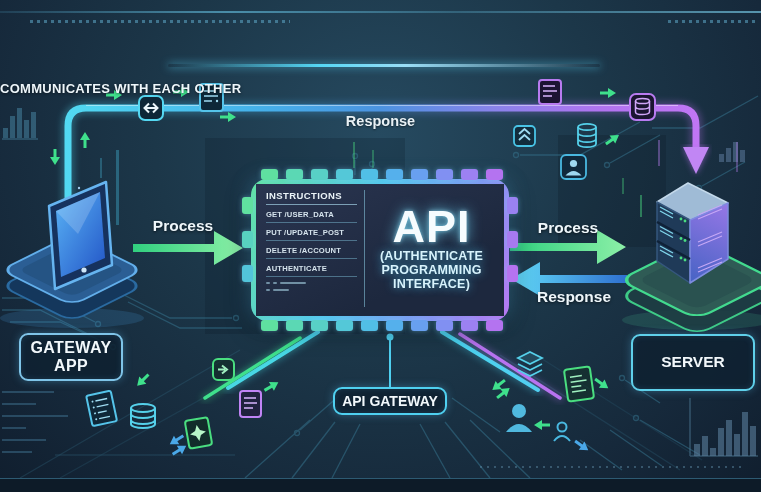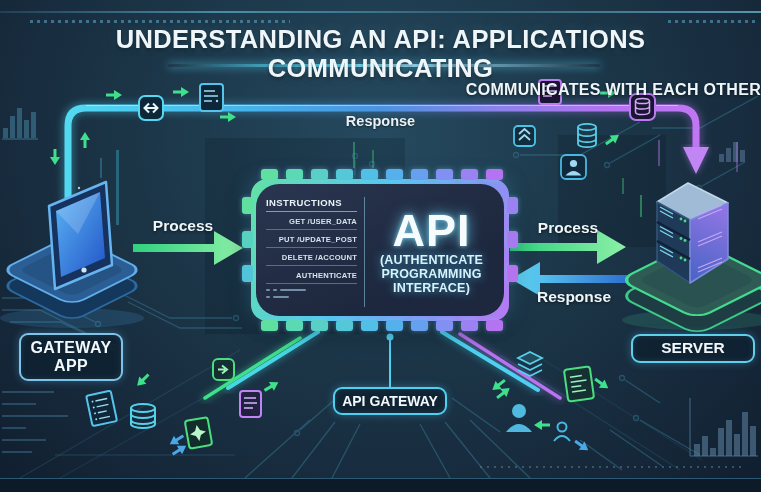--- a/index.html
+++ b/index.html
@@ -10,45 +10,45 @@
   .txt{position:absolute;z-index:3;color:#eef6fa;}
 
   .top-line{position:absolute;left:0;top:11px;width:761px;height:2px;z-index:2;
     background:linear-gradient(90deg,rgba(90,190,230,.15),rgba(110,210,245,.55) 30%,rgba(110,210,245,.25) 60%,rgba(130,220,250,.6));}
   .dash-row{position:absolute;height:3px;z-index:2;opacity:.55;
     background:repeating-linear-gradient(90deg,#5ea8c8 0 3px,transparent 3px 7px);}
   .title{left:0;top:25px;width:761px;text-align:center;font-size:25.5px;font-weight:bold;
     letter-spacing:.4px;text-shadow:0 2px 5px rgba(0,0,0,.55),0 0 10px rgba(120,200,240,.25);}
   .title-glow{position:absolute;left:168px;top:64px;width:432px;height:3px;z-index:2;border-radius:2px;
     background:linear-gradient(90deg,transparent,#55d6f4 35%,#9adef6 55%,transparent);box-shadow:0 0 8px rgba(90,210,245,.8);}
-  .subtitle{left:0;top:81px;width:761px;text-align:right;font-size:16px;font-weight:bold;letter-spacing:.3px;
+  .subtitle{left:0;top:81px;width:761px;text-align:left;font-size:13px;font-weight:bold;letter-spacing:.3px;
     text-shadow:0 1px 3px rgba(0,0,0,.5);}
   .response-top{left:0;top:113px;width:761px;text-align:center;font-size:14.5px;font-weight:600;color:#e9f1f5;
     text-shadow:0 1px 2px rgba(0,0,0,.5);}
   .flow-label{font-size:15.5px;font-weight:bold;text-align:center;text-shadow:0 1px 3px rgba(0,0,0,.6);}
   .lbl-request{left:128px;top:217px;width:110px;}
   .lbl-process{left:513px;top:219px;width:110px;}
   .lbl-response{left:518px;top:288px;width:112px;font-weight:600;}
 
   .node-box{position:absolute;z-index:3;background:rgba(15,33,49,.88);border:2px solid #7fc4e8;border-radius:9px;
     color:#f2f8fb;font-weight:bold;text-align:center;box-shadow:0 0 8px rgba(90,190,235,.35),inset 0 0 6px rgba(90,190,235,.15);}
   .client-box{left:19px;top:333px;width:100px;padding:4px 0;font-size:16px;letter-spacing:.4px;}
   .gateway-box{left:333px;top:387px;width:110px;padding:4px 0;font-size:14px;border-color:#4fd0f0;}
-  .server-box{left:631px;top:334px;width:120px;padding:3px 0;font-size:15.5px;line-height:1.22;border-color:#5fd0ea;}
+  .server-box{left:631px;top:334px;width:120px;padding:17px 0;font-size:15.5px;line-height:1.22;border-color:#5fd0ea;}
 
   .chip{position:absolute;left:251px;top:179px;width:258px;height:142px;z-index:2;border-radius:16px;padding:5px;
     box-sizing:border-box;background:linear-gradient(115deg,#62e2a4,#55c8ee 42%,#7f9af2 72%,#b877f2);
     box-shadow:0 0 20px rgba(90,190,240,.35),0 8px 26px rgba(0,0,0,.45);}
-  .chip-inner{width:100%;height:100%;border-radius:23px;background:linear-gradient(155deg,#2a3550,#1d283e 70%);
-    display:flex;box-sizing:border-box;padding:13px 6px 9px 10px;}
+  .chip-inner{width:100%;height:100%;border-radius:0;background:linear-gradient(155deg,#2a3550,#1d283e 70%);
+    display:flex;box-sizing:border-box;padding:6px 6px 9px 10px;}
   .instr{width:99px;border-right:1px solid rgba(140,205,230,.55);padding-right:7px;box-sizing:border-box;}
   .instr-header{font-size:9.5px;font-weight:bold;letter-spacing:.4px;color:#eaf3f7;
     border-bottom:1.5px solid rgba(170,220,240,.65);padding-bottom:3px;margin-bottom:5px;}
   .instr-item{font-size:7.6px;font-weight:bold;letter-spacing:.2px;color:#d5e3ec;
-    border-bottom:1px solid rgba(130,200,225,.45);padding-bottom:3px;margin-bottom:5px;white-space:nowrap;text-align:right;}
+    border-bottom:1px solid rgba(130,200,225,.45);padding-bottom:3px;margin-bottom:5px;white-space:nowrap;}
   .redact{display:flex;gap:3px;align-items:center;margin-top:5px;}
   .redact i{display:block;height:2px;background:#9cc6d8;opacity:.65;border-radius:1px;}
   .api-zone{flex:1;display:flex;flex-direction:column;align-items:center;justify-content:center;margin-top:-2px;}
   .api-word{font-size:45px;font-weight:bold;letter-spacing:1px;color:#f6fcfe;line-height:1;
     text-shadow:0 0 14px rgba(110,220,250,.85),0 0 4px rgba(170,235,255,.7);}
   .api-sub{font-size:12.5px;font-weight:bold;color:#d8f3fc;line-height:1.12;text-align:center;letter-spacing:.2px;
     text-shadow:0 0 9px rgba(80,200,240,.8);}
   .pin{position:absolute;z-index:2;border-radius:3px;box-shadow:0 0 5px rgba(130,210,245,.4);}
 
   .bottom-strip{position:absolute;left:0;top:478px;width:761px;height:14px;z-index:2;
@@ -376,21 +376,20 @@
     </g>
   </g>
 </svg>
 
   <div class="top-line"></div>
   <div class="dash-row" style="left:30px;top:20px;width:260px;"></div>
   <div class="dash-row" style="left:668px;top:20px;width:90px;"></div>
   <div class="title-glow"></div>
   <div class="bottom-strip"></div>
 
-  <div class="txt title">UNDERSTANDING AN API: APPLICATIONS COMMUNICATING</div>
   <div class="txt subtitle">COMMUNICATES WITH EACH OTHER</div>
   <div class="txt response-top">Response</div>
   <div class="txt flow-label lbl-request">Process</div>
   <div class="txt flow-label lbl-process">Process</div>
   <div class="txt flow-label lbl-response">Response</div>
 
   <div class="node-box client-box">
     <span>GATEWAY APP</span>
   </div>
   <div class="node-box gateway-box">

